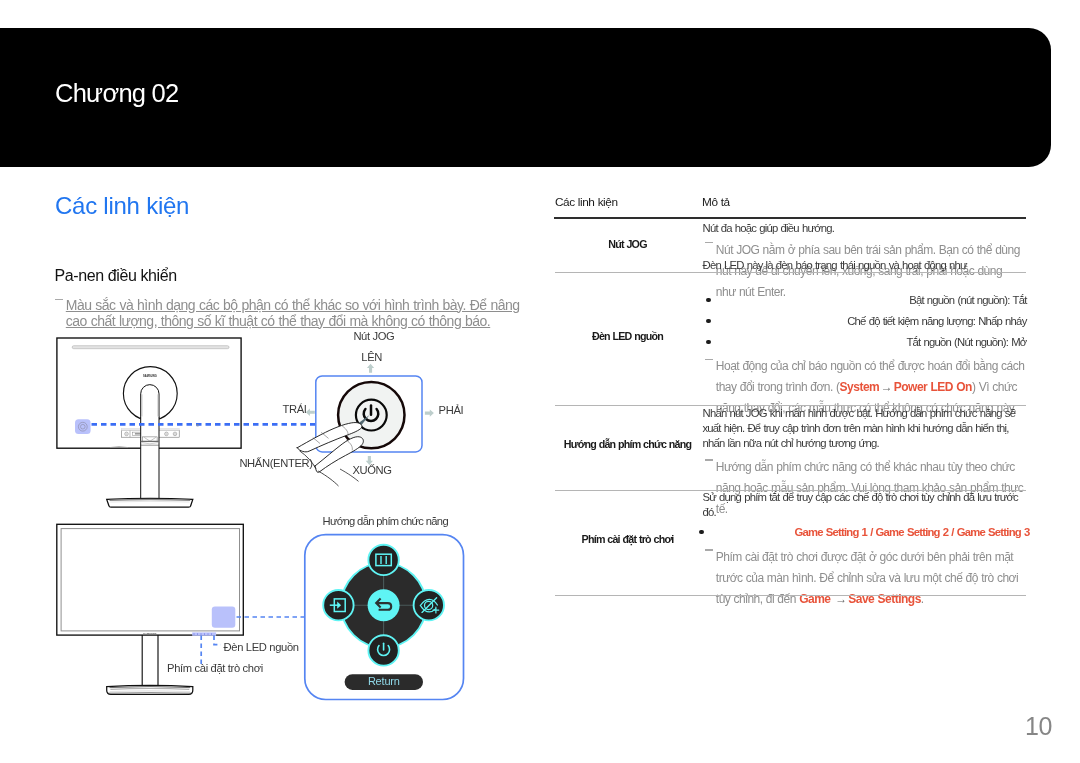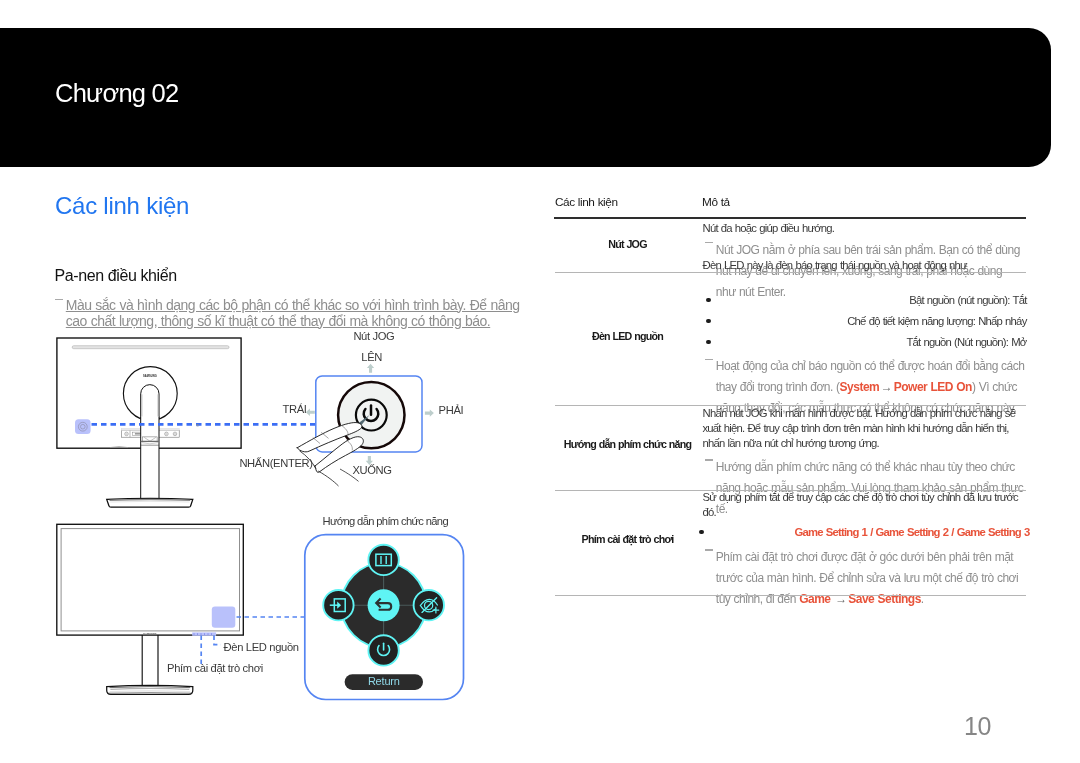--- a/index.html
+++ b/index.html
@@ -33,21 +33,21 @@
   .bullet{position:absolute;font-size:11.3px;line-height:14px;color:#3a3a3a;letter-spacing:-0.78px;word-spacing:0.7px;}
   .bullet .dot{position:absolute;left:-0.4px;top:5.1px;width:4.4px;height:4.4px;background:#1c1c1c;border-radius:50%;}
   .bullet .btxt{display:block;padding-left:16px;text-align:right;}
   .hl{color:#e8533a;font-weight:bold;}
   .note2{position:absolute;color:#8e8e8e;font-size:12px;line-height:21px;letter-spacing:-0.5px;word-spacing:0.4px;}
   .note2 .dash{position:absolute;left:0;top:2.6px;width:7.9px;height:1.2px;background:#a9a9a9;}
   .note2 .txt{display:block;padding-left:10.8px;}
   .note2 .hl{color:#e8533a;font-weight:bold;}
   .arw{color:#6a6a6a;font-weight:normal;padding:0 1.5px;}
 
-  #pageno{left:964px;top:714px;color:#868686;font-size:25px;line-height:25px;letter-spacing:-0.3px;}
+  #pageno{left:1025px;top:714px;color:#868686;font-size:25px;line-height:25px;letter-spacing:-0.3px;}
 </style>
 </head>
 <body>
 
 <div class="abs" id="banner">
   <div class="abs" id="chapter-num">Chương 02</div>
 </div>
 
 <div class="abs" id="sec-title">Các linh kiện</div>
 <div class="abs" id="sub-title">Pa-nen điều khiển</div>

